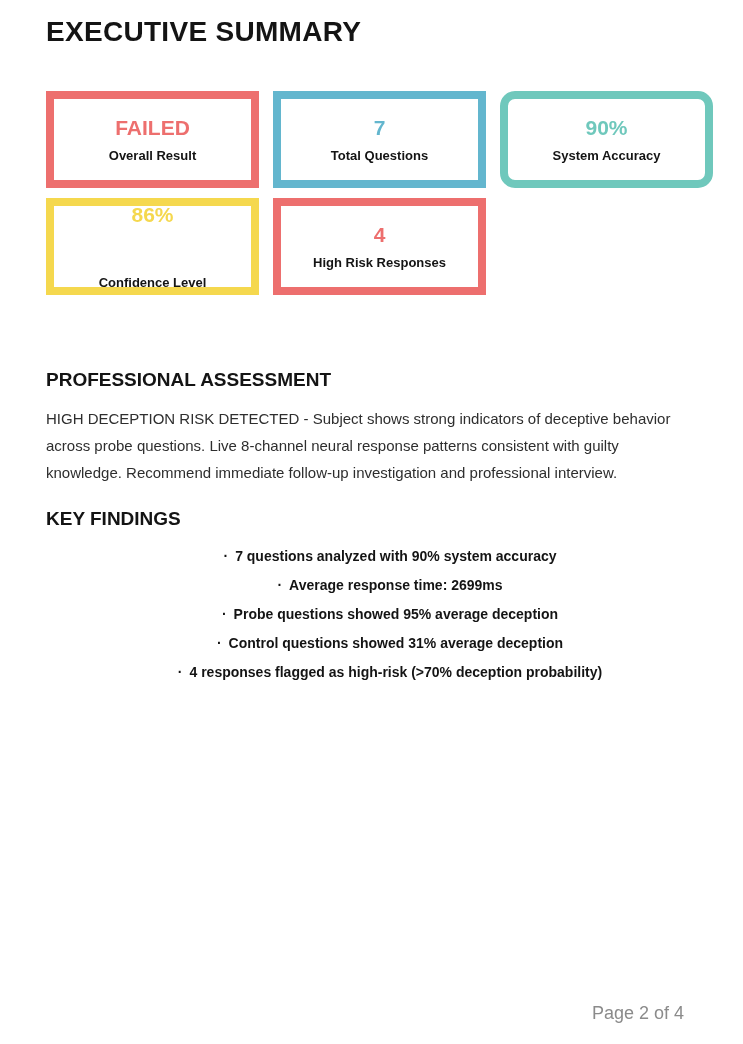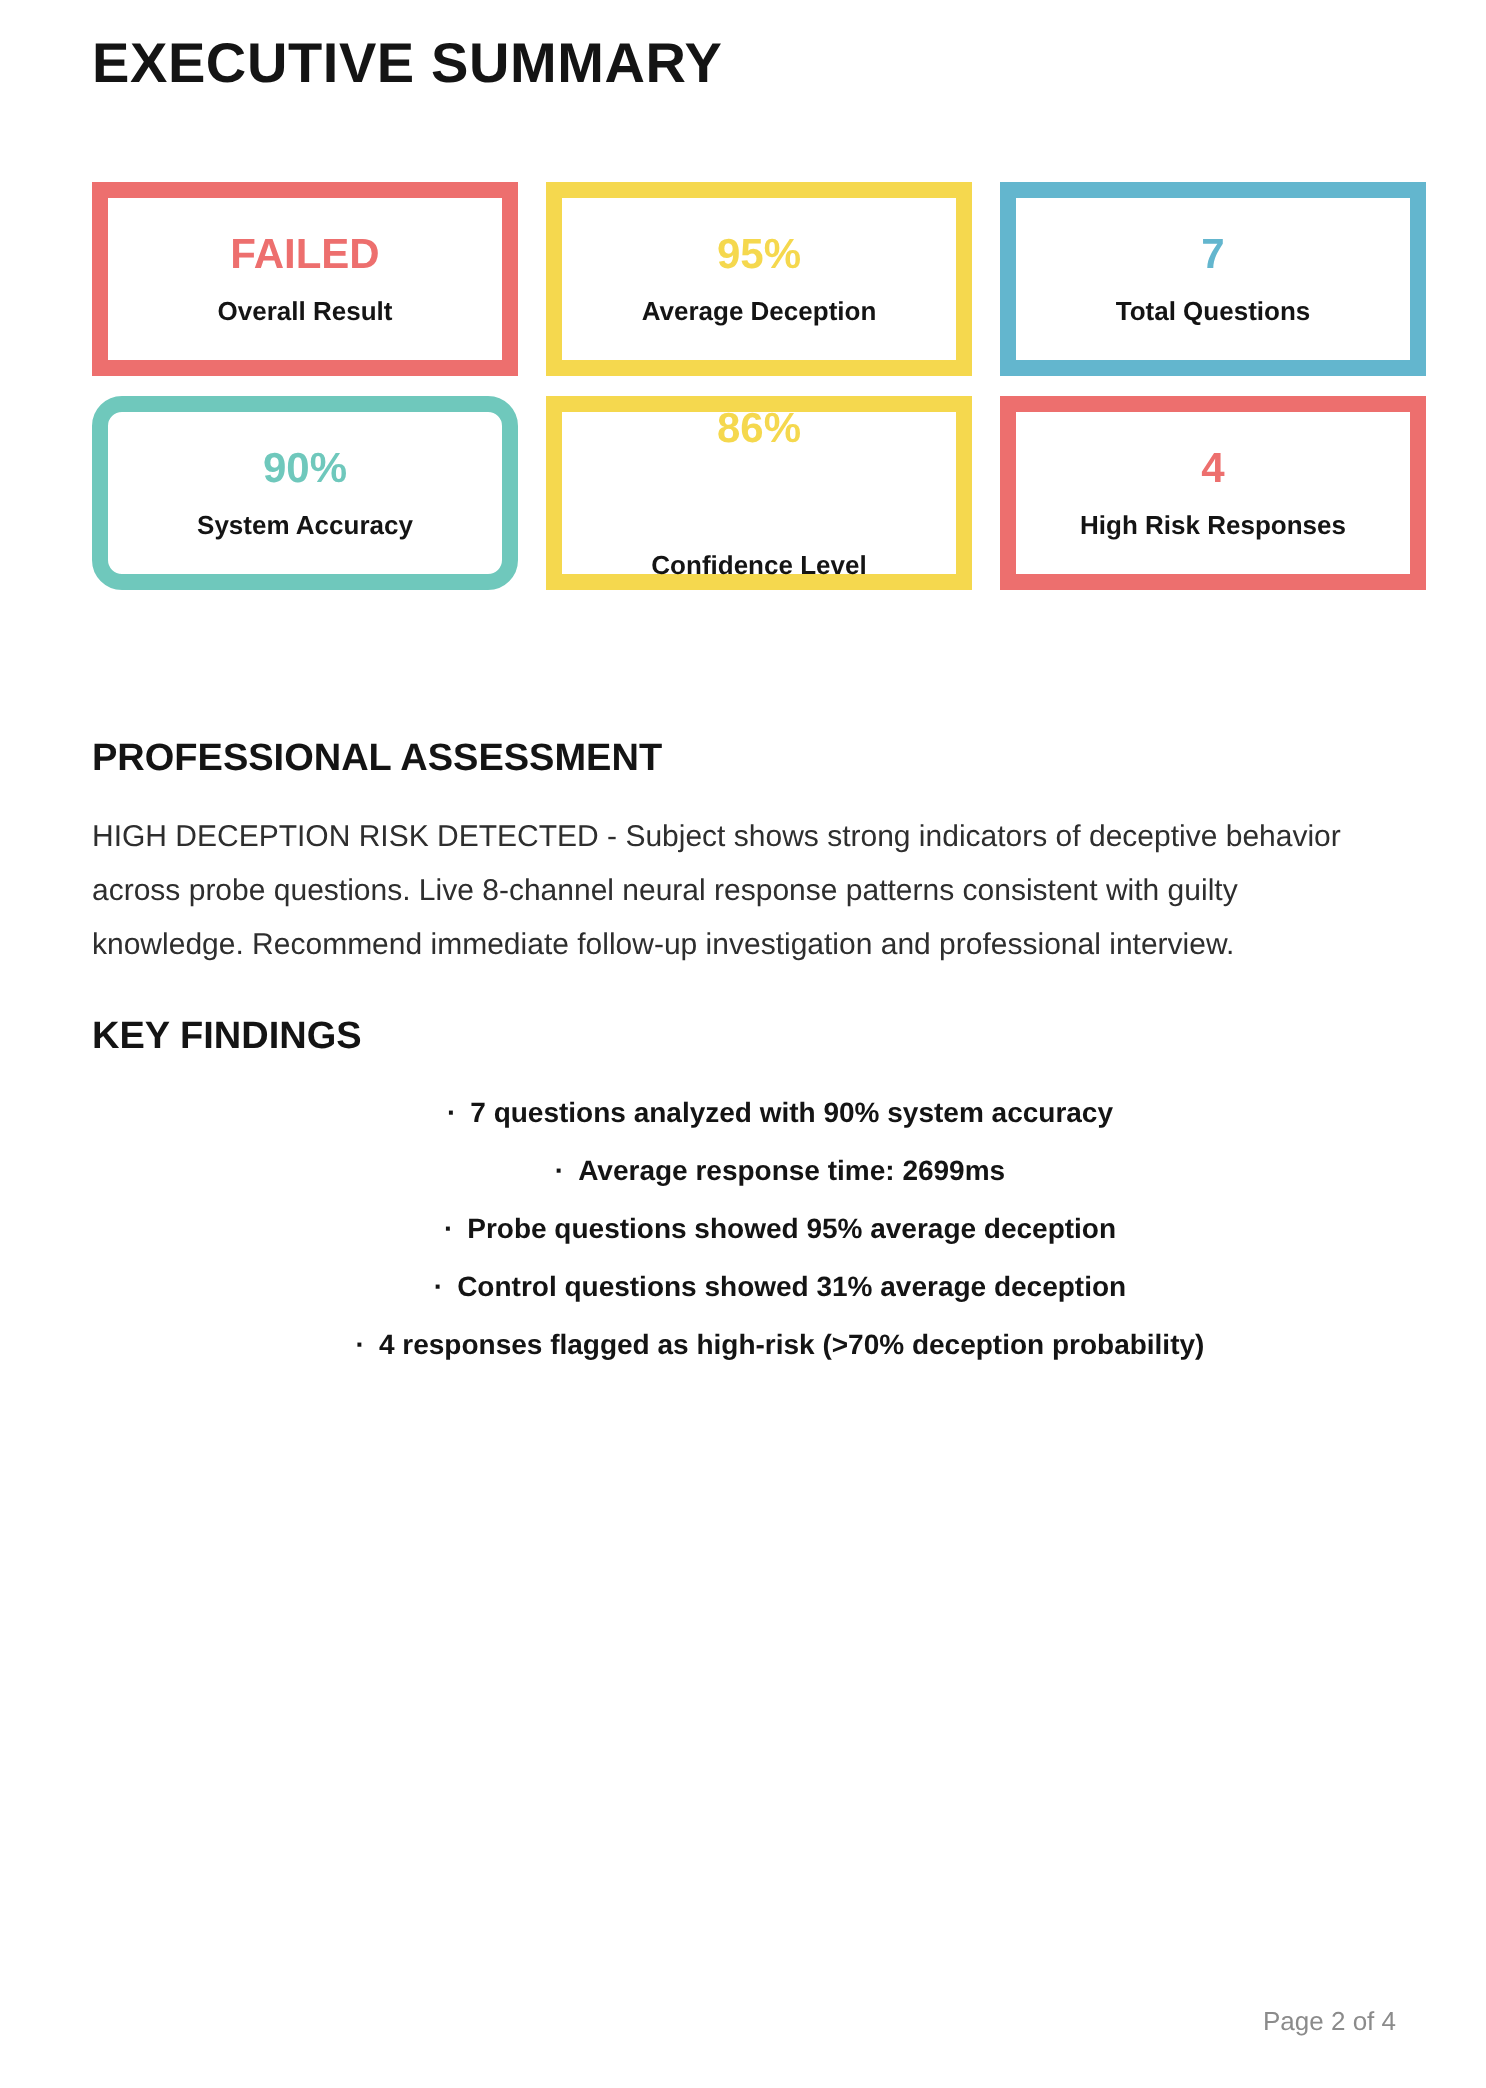--- a/index.html
+++ b/index.html
@@ -73,41 +73,37 @@
     font-weight:bold;
     line-height:16px;
     margin-bottom:13px;
     color:#141414;
     text-align:center;
   }
   .bullet-char { margin-right:7px; font-weight:bold; }
   .page-footer {
     position:absolute;
     top:1003px;
-    right:45px;
-    font-size:13px;
+    right:59px;
+    font-size:18px;
     color:#8b8b8b;
   }
 </style>
 </head>
 <body>
 
 <div class="page">
   <div class="content">
 
     <h1 class="doc-title">EXECUTIVE SUMMARY</h1>
 
     <div class="cards-grid">
       <div class="stat-card" style="border-color: rgb(237, 111, 110);">
         <div class="card-value" style="color: rgb(237, 111, 110);">FAILED</div>
         <div class="card-label">Overall Result</div>
-      </div>
-      <div class="stat-card" style="border-color: rgb(245, 216, 78);">
-        <div class="card-value" style="color: rgb(245, 216, 78);">95%</div>
-        <div class="card-label">Average Deception</div>
       </div>
       <div class="stat-card" style="border-color: rgb(99, 182, 206);">
         <div class="card-value" style="color: rgb(99, 182, 206);">7</div>
         <div class="card-label">Total Questions</div>
       </div>
       <div class="stat-card" style="border-color: rgb(111, 200, 188); border-radius: 15px;">
         <div class="card-value" style="color: rgb(111, 200, 188);">90%</div>
         <div class="card-label">System Accuracy</div>
       </div>
       <div class="stat-card" style="border-color: rgb(245, 216, 78); gap: 40px;">

